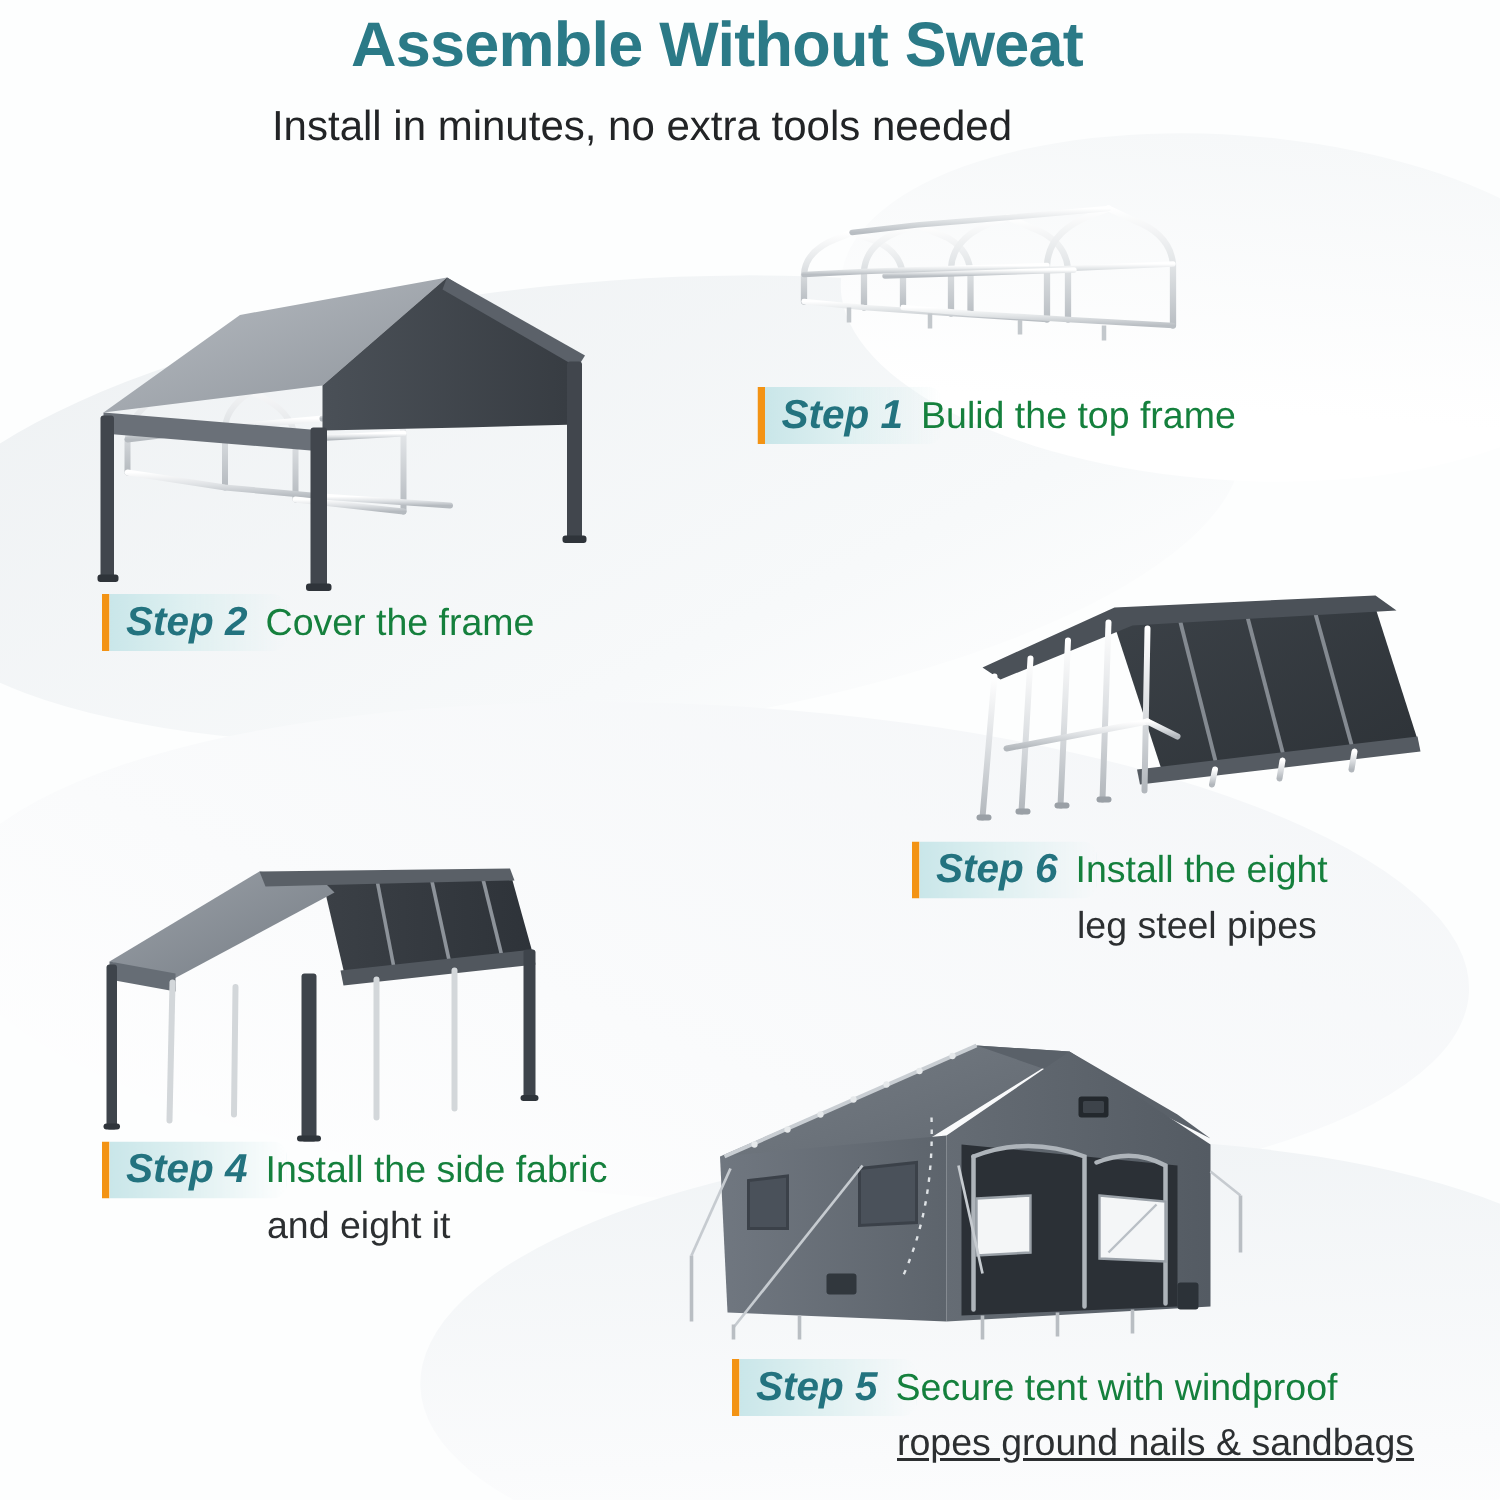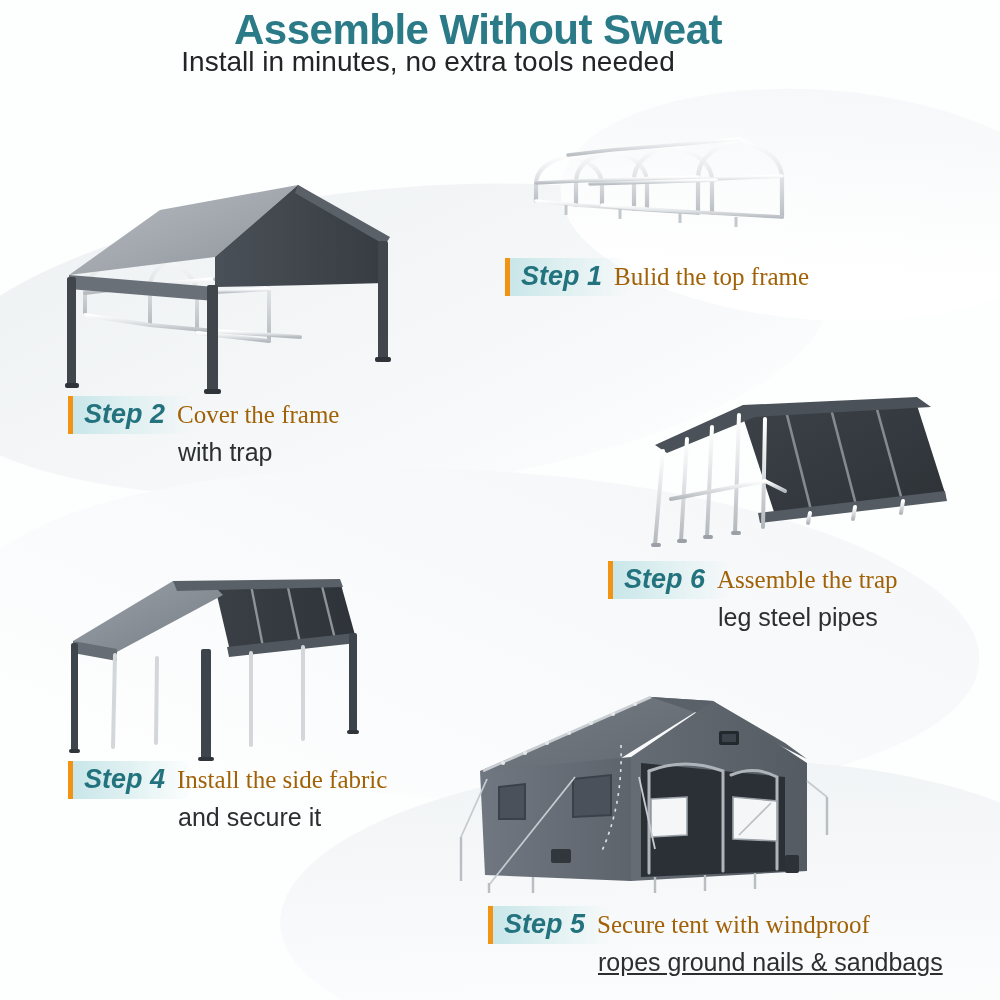--- a/index.html
+++ b/index.html
@@ -27,40 +27,40 @@
         background:linear-gradient(180deg,#f6f8f9 0%,#ffffff 80%);
         transform:rotate(4deg);}
 
   
   .title{
     position:absolute;left:0;top:6px;width:956px;text-align:center;
     font-size:42px;font-weight:bold;color:#2b7a87;letter-spacing:-0.5px;
     font-family:"Liberation Sans", sans-serif;
   }
   .subtitle{
-    position:absolute;left:0;top:46px;width:856px;text-align:center;
+    position:absolute;left:0;top:68px;width:856px;text-align:center;
     font-size:28px;color:#222426;font-weight:400;
   }
 
   
   .step{position:absolute;margin-top:13px;}
   .step .line{display:block;white-space:nowrap;}
   .step .l1{display:flex;align-items:center;}
   .badge{
     display:inline-flex;align-items:center;
     padding:3px 26px 4px 11px;
     border-left:5px solid #f39314;
     background:linear-gradient(90deg,#c9e6e9 0%,#dff0f1 45%,rgba(223,240,241,0) 100%);
     border-top-right-radius:9px;border-bottom-right-radius:9px;
   }
   .badge-text{
     font-size:27px;font-weight:bold;font-style:italic;color:#23737f;
     letter-spacing:0px;
   }
-  .desc{font-size:25px;color:#a16207;margin-left:-14px;font-family:Liberation Serif, serif;}
+  .desc{font-size:25px;color:#15803d;margin-left:-14px;}
   .l2{font-size:25px;color:#2c2f31;margin-top:4px;}
 
   .s1{left:505px;top:245px;}
   .s2{left:68px;top:383px;}
   .s2 .l2{padding-left:110px;}
   .s3{left:608px;top:548px;}
   .s3 .l2{padding-left:110px;}
   .s4{left:68px;top:748px;}
   .s4 .l2{padding-left:110px;}
   .s5{left:488px;top:893px;}
@@ -363,41 +363,40 @@
     </div>
   </div>
 
   <div class="step s2">
     <div class="line l1">
       <span class="badge">
         <span class="badge-text">Step 2</span>
       </span>
       <span class="desc">Cover the frame</span>
     </div>
-    <div class="line l2">with trap</div>
   </div>
 
   <div class="step s3">
     <div class="line l1">
       <span class="badge">
         <span class="badge-text">Step 6</span>
       </span>
-      <span class="desc">Assemble the trap</span>
+      <span class="desc">Install the eight</span>
     </div>
     <div class="line l2">leg steel pipes</div>
   </div>
 
   <div class="step s4">
     <div class="line l1">
       <span class="badge">
         <span class="badge-text">Step 4</span>
       </span>
       <span class="desc">Install the side fabric</span>
     </div>
-    <div class="line l2">and secure it</div>
+    <div class="line l2">and eight it</div>
   </div>
 
   <div class="step s5">
     <div class="line l1">
       <span class="badge">
         <span class="badge-text">Step 5</span>
       </span>
       <span class="desc">Secure tent with windproof</span>
     </div>
     <div class="line l2">ropes ground nails &amp; sandbags</div>

